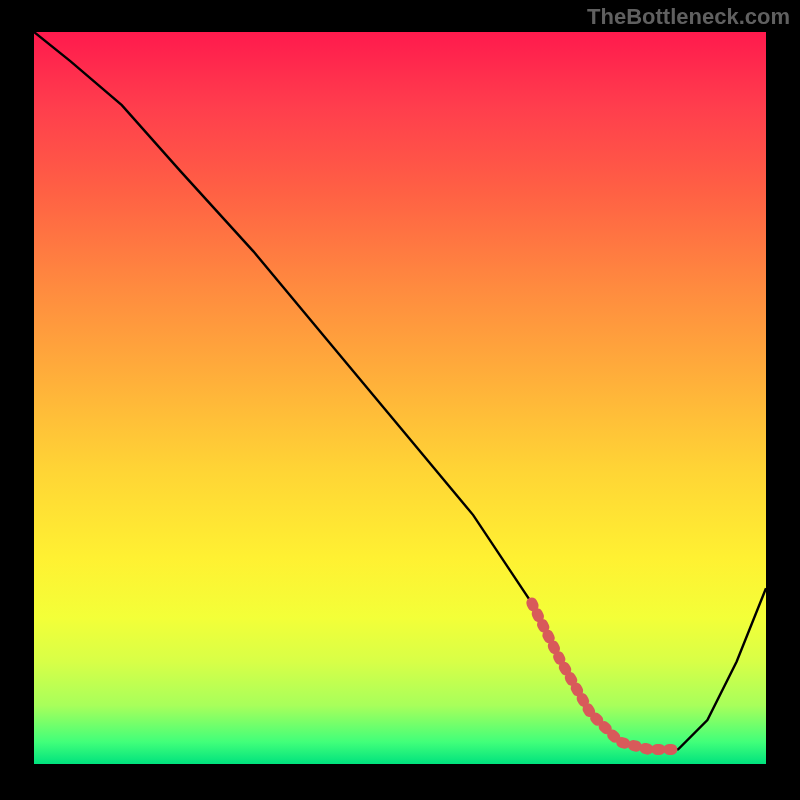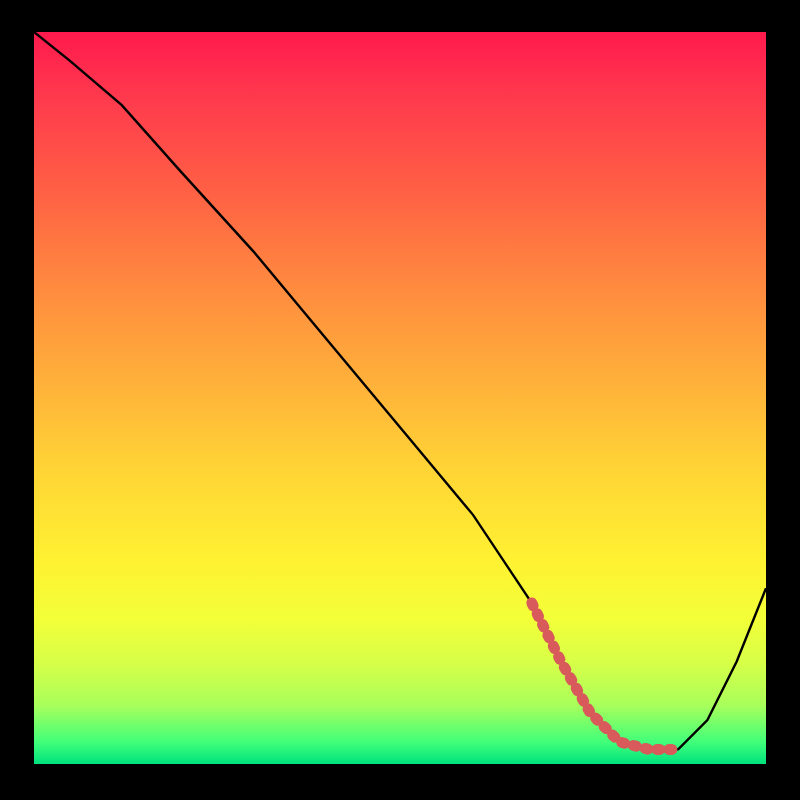--- a/index.html
+++ b/index.html
@@ -53,20 +53,21 @@
     left: 0;
     top: 0;
     width: 732px;
     height: 732px;
   }
 </style>
 </head>
 <body>
 
 <div class="container">
+  <div class="watermark">TheBottleneck.com</div>
 
   <div class="plot">
     <svg class="curve" viewBox="0 0 732 732" preserveAspectRatio="none">
       <path d="M0.0 0.0 L36.6 29.3 L87.8 73.2 L146.4 139.1 L219.6 219.6 L292.8 307.4 L366.0 395.3 L439.2 483.1 L497.8 571.0 L527.0 629.5 L556.3 680.8 L585.6 710.0 L614.9 717.4 L644.2 717.4 L673.4 688.1 L702.7 629.5 L732.0 556.3" id="curvePath" fill="none" stroke="#000" stroke-width="2.4"></path>
       <path d="M497.8 571.0 L527.0 629.5 L556.3 680.8 L585.6 710.0 L614.9 717.4 L644.2 717.4" id="flatPath" fill="none" stroke="#d85a5a" stroke-width="11" stroke-linecap="round" stroke-dasharray="3 9"></path>
     </svg>
   </div>
 </div>
 
 </body></html>

